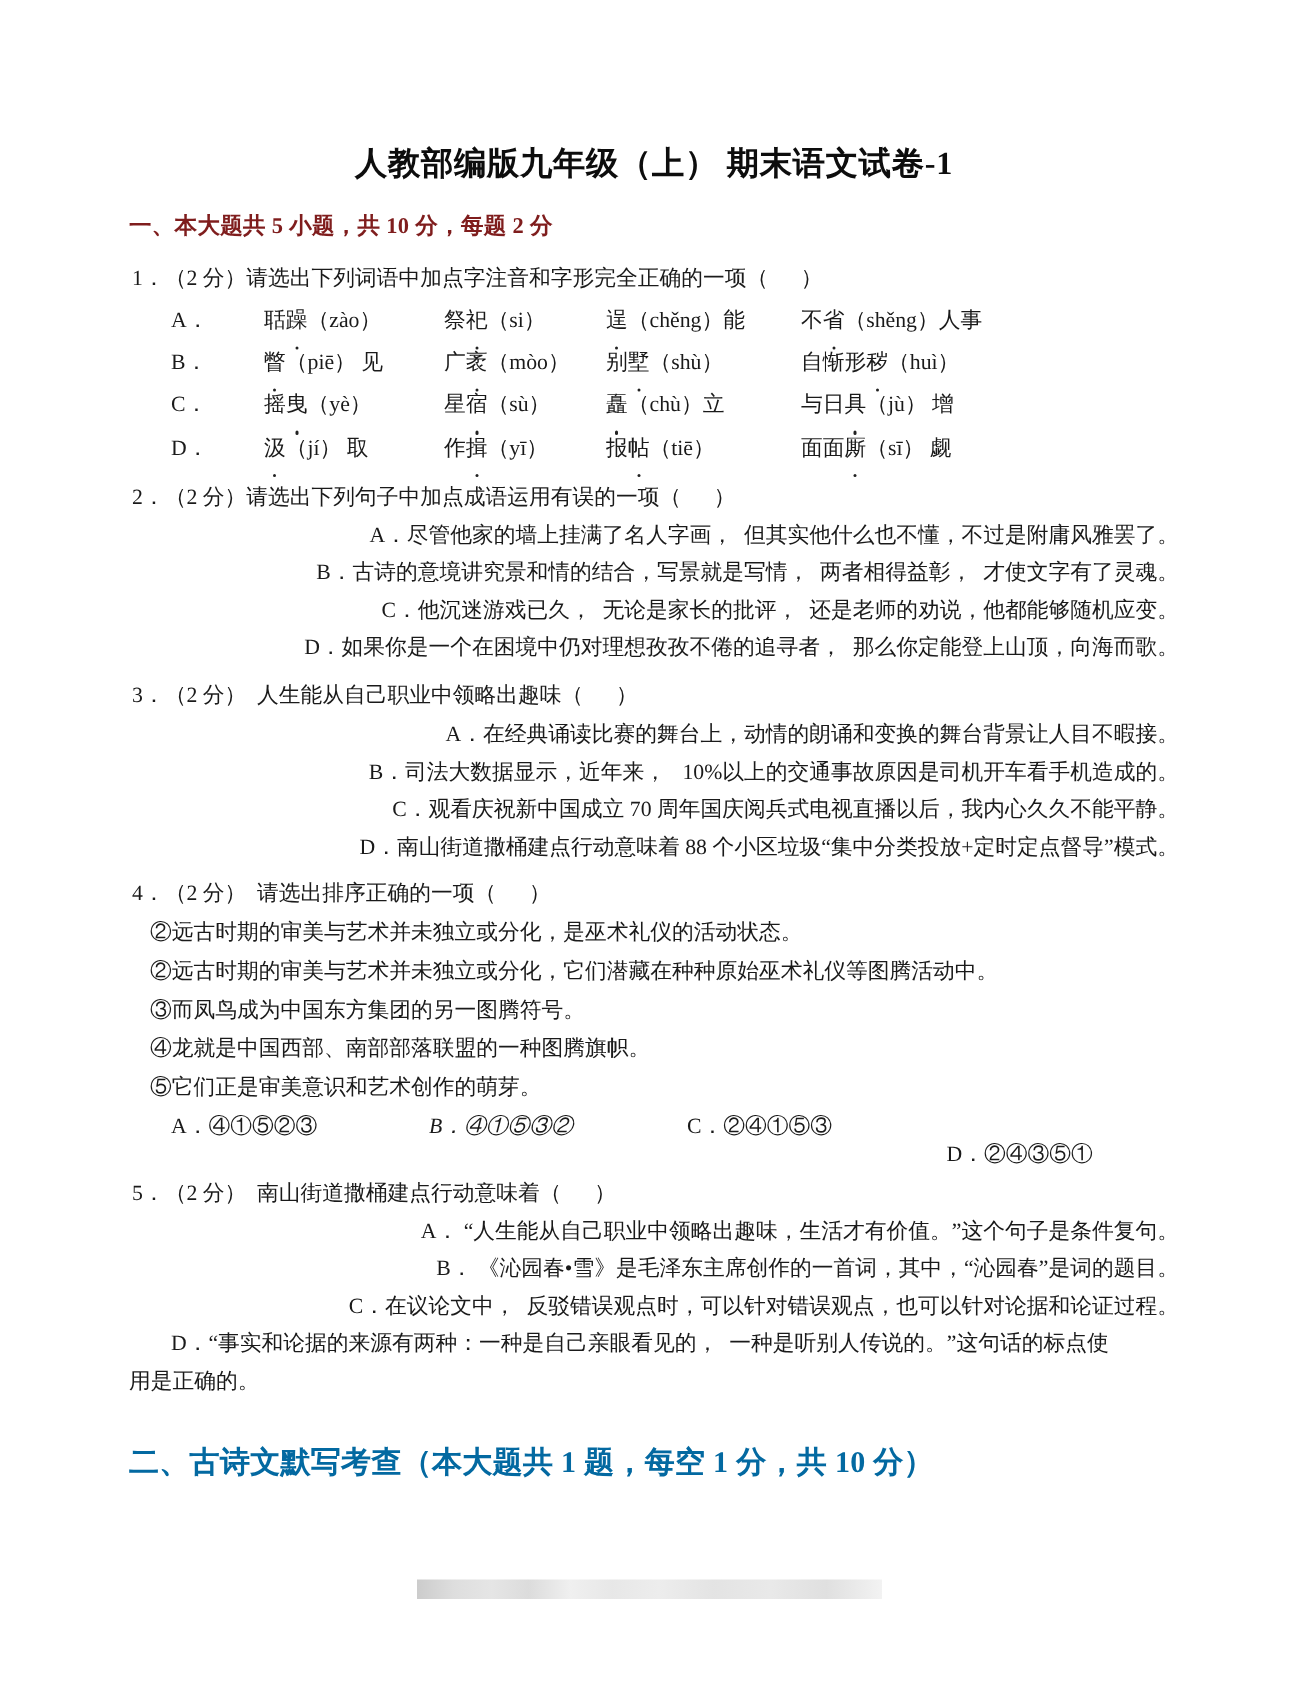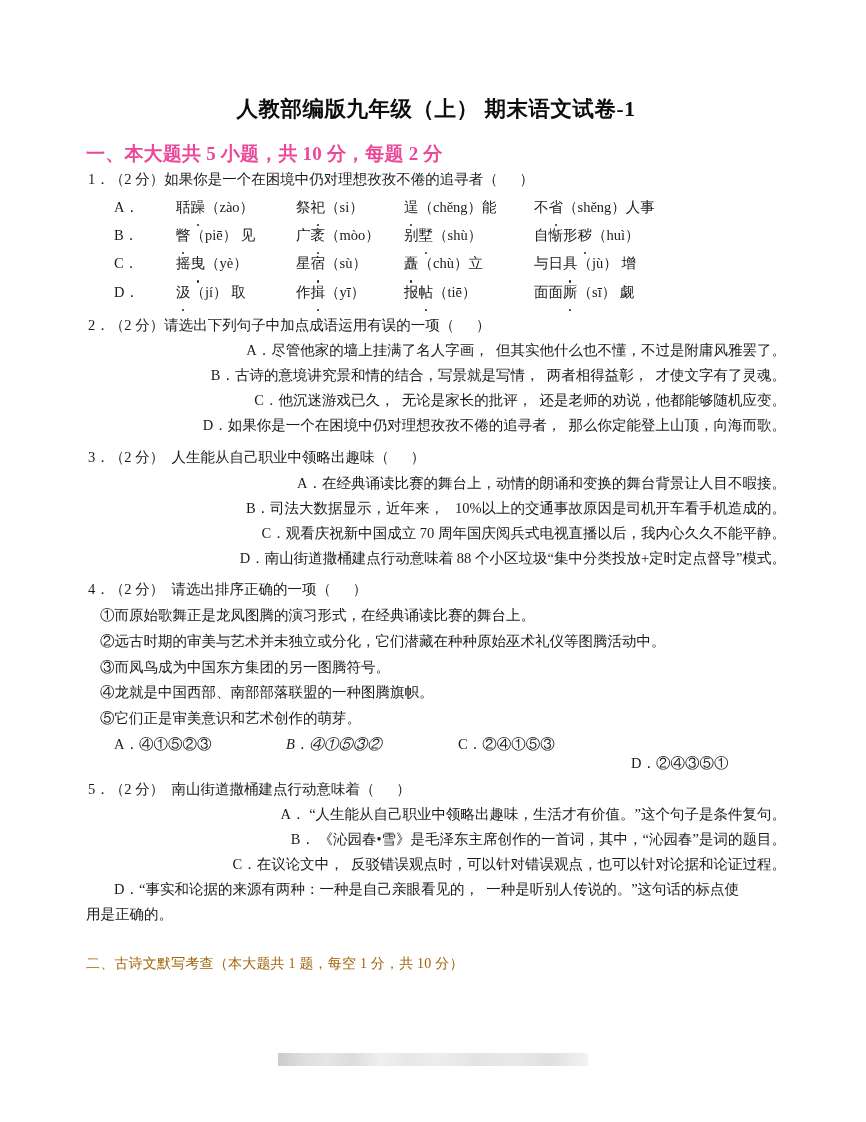--- a/index.html
+++ b/index.html
@@ -35,34 +35,34 @@
     font-size: 21.5px;
     font-weight: bold;
     letter-spacing: 0.5px;
     margin: 0 0 16px 0;
     line-height: 1.3;
     color: #0d0d0d;
   }
 
   
   .section-head {
-    font-size: 19px;
+    font-size: 15px;
     font-weight: bold;
-    margin: 0 0 0 0;
+    margin: 0 0 13px 0;
     line-height: 1.5;
     letter-spacing: 0.2px;
-    color: #ec4899;
+    color: #7f1d1d;
   }
   .section-head-2 {
-    font-size: 14px;
-    font-weight: normal;
+    font-size: 20px;
+    font-weight: bold;
     margin: 26px 0 0 0;
     line-height: 1.5;
     letter-spacing: 0.2px;
-    color: #a16207;
+    color: #0369a1;
   }
 
   
   .question {
     margin: 0 0 2px 0;
   }
   .q-stem {
     font-size: 14.5px;
     line-height: 1.62;
     margin: 0 0 1px 0;
@@ -184,21 +184,21 @@
 <body>
 
 <div class="page">
   <div class="content">
 
     <div class="doc-title">人教部编版九年级（上） 期末语文试卷-1</div>
 
     <div class="section-head">一、本大题共 5 小题，共 10 分，每题 2 分</div>
 
     <div class="question">
-      <div class="q-stem"><span>1．</span><span>（2 分）</span><span>如果你是一个在困境中仍对理想孜孜不倦的追寻者（      ）</span></div>
+      <div class="q-stem"><span>1．</span><span>（2 分）</span><span>请选出下列词语中加点字注音和字形完全正确的一项（      ）</span></div>
 
       <div class="vocab-row">
         <span class="vocab-label">A．</span>
         <span class="vocab-cell c1"><span>聒</span><span class="dot">躁</span><span>（zào）</span></span>
         <span class="vocab-cell c2"><span>祭</span><span class="dot">祀</span><span>（si）</span></span>
         <span class="vocab-cell c3"><span></span><span class="dot">逞</span><span>（chěng）能</span></span>
         <span class="vocab-cell c4"><span>不</span><span class="dot">省</span><span>（shěng）人事</span></span>
       </div>
 
       <div class="vocab-row">
@@ -248,21 +248,21 @@
         <div class="opt">C．观看庆祝新中国成立 70 周年国庆阅兵式电视直播以后，我内心久久不能平静。</div>
         <div class="opt">D．南山街道撒桶建点行动意味着 88 个小区垃圾“集中分类投放+定时定点督导”模式。</div>
       </div>
     </div>
 
     <div class="spacer-sm"></div>
 
     <div class="question">
       <div class="q-stem"><span>4．</span><span>（2 分）</span><span>  请选出排序正确的一项（      ）</span></div>
       <div>
-        <div class="seq-item">①而原始歌舞正是龙凤图腾的演习形式，在经典诵读比赛的舞台上。</div>
+        <div class="seq-item">②远古时期的审美与艺术并未独立或分化，是巫术礼仪的活动状态。</div>
         <div class="seq-item">②远古时期的审美与艺术并未独立或分化，它们潜藏在种种原始巫术礼仪等图腾活动中。</div>
         <div class="seq-item">③而凤鸟成为中国东方集团的另一图腾符号。</div>
         <div class="seq-item">④龙就是中国西部、南部部落联盟的一种图腾旗帜。</div>
         <div class="seq-item">⑤它们正是审美意识和艺术创作的萌芽。</div>
       </div>
       <div class="choice-row">
         <span class="choice a">A．④①⑤②③</span>
         <span class="choice b">B．④①⑤③②</span>
         <span class="choice c">C．②④①⑤③</span>
         <span class="choice d">D．②④③⑤①</span>

